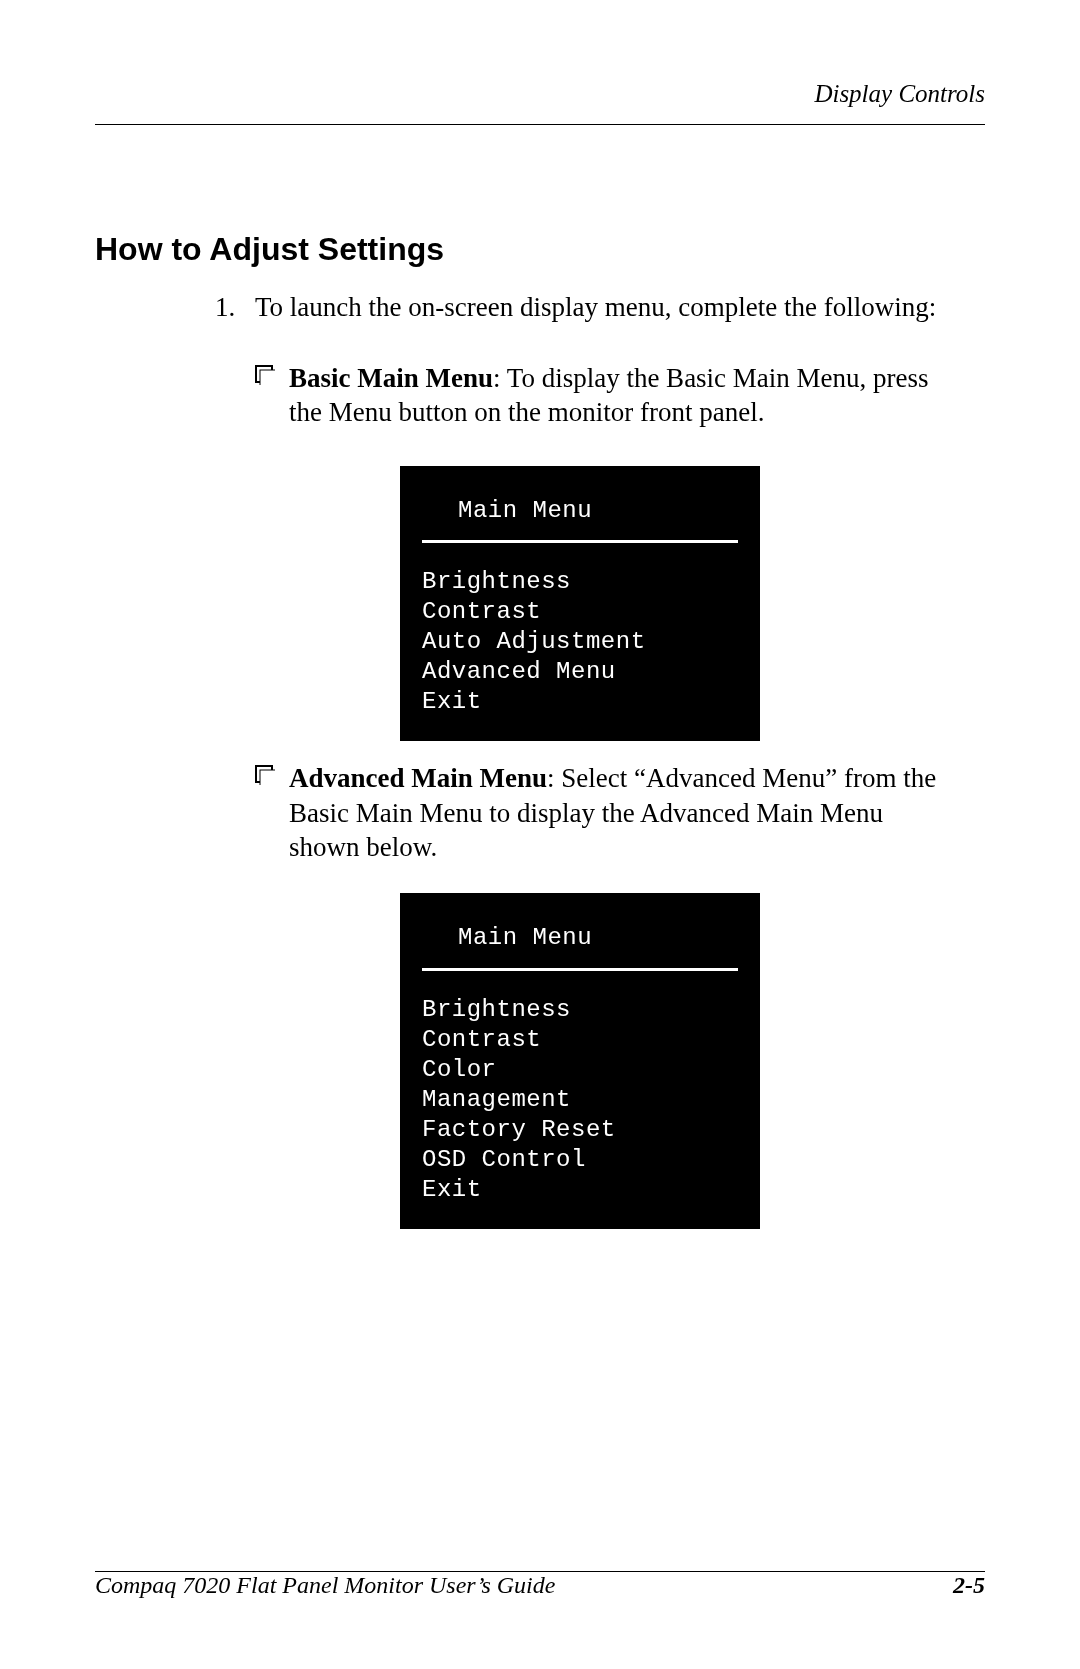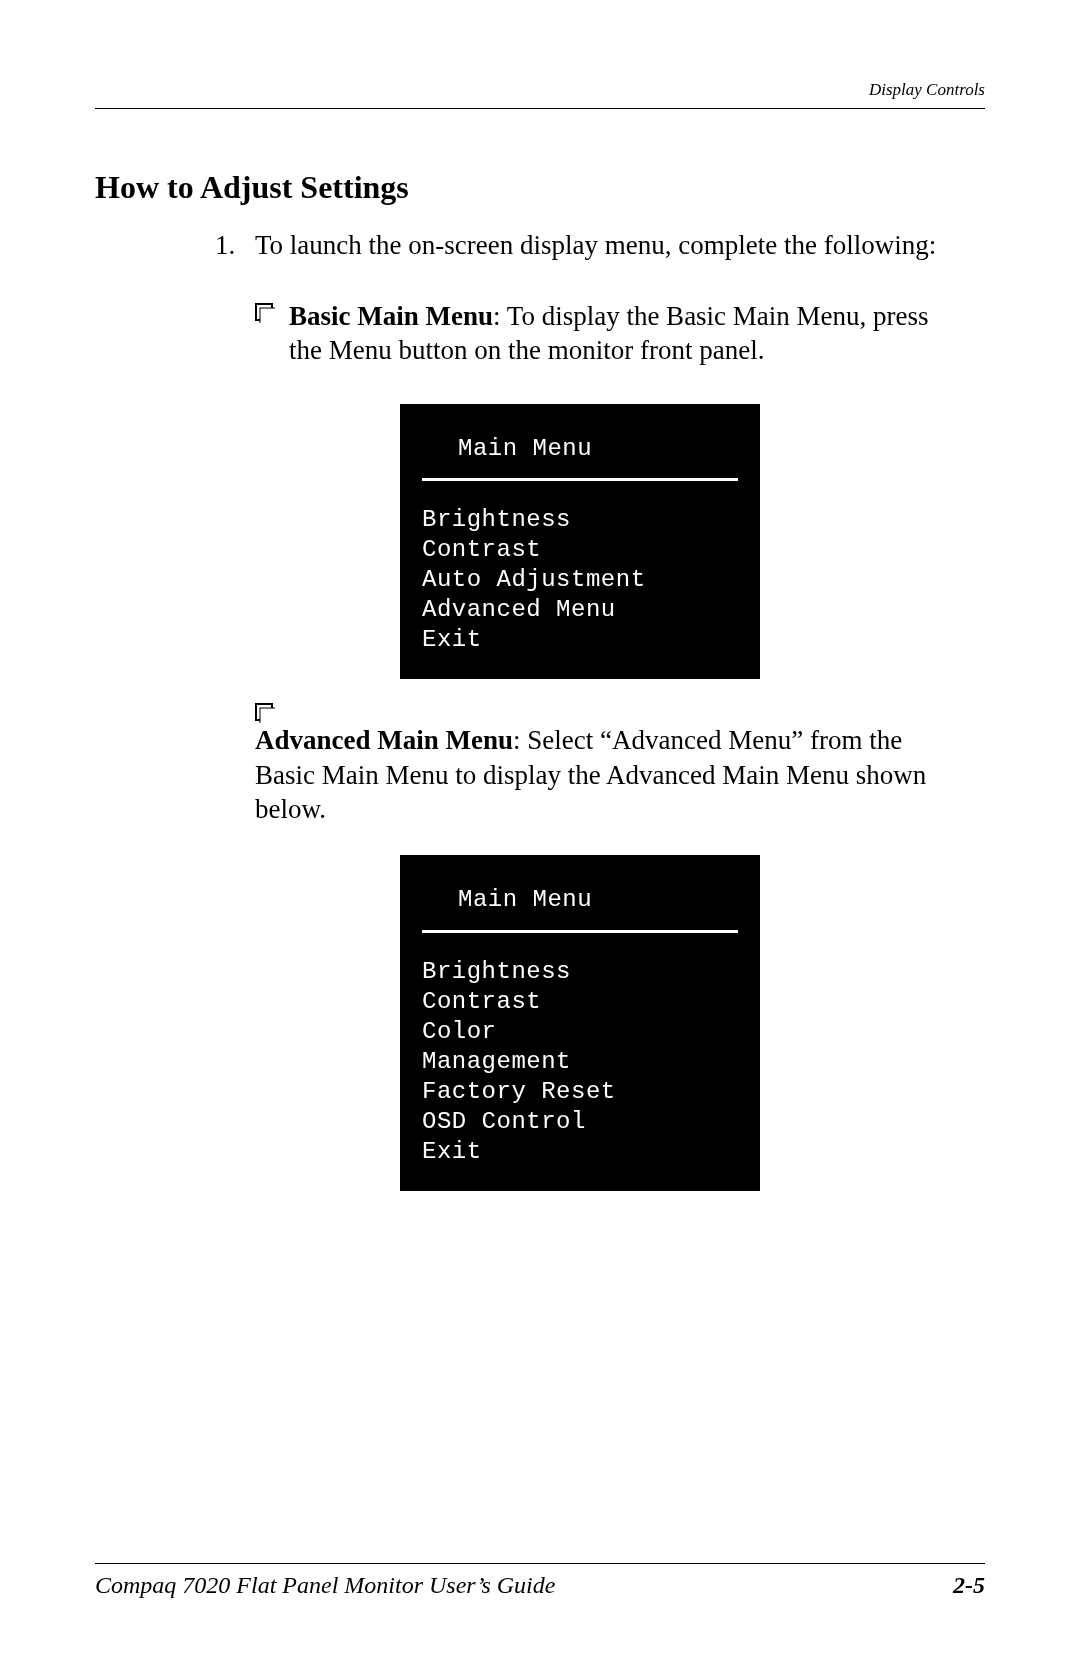--- a/index.html
+++ b/index.html
@@ -13,30 +13,30 @@
   }
   .page {
     box-sizing: border-box;
     width: 1080px;
     height: 1669px;
     padding: 80px 95px 60px 95px;
     position: relative;
   }
   .header-area {
     border-bottom: 1.5px solid #000;
-    padding-bottom: 8px;
+    padding-bottom: 16px;
     text-align: right;
     font-style: italic;
-    font-size: 17px;
+    font-size: 25px;
   }
   .section-title {
-    font-family: Liberation Serif, serif;
+    font-family: Liberation Sans, sans-serif;
     font-weight: bold;
     font-size: 32px;
-    margin-top: 60px;
+    margin-top: 106px;
     margin-bottom: 22px;
   }
   .ol-block {
     margin-left: 120px;
     margin-right: 40px;
     font-size: 27px;
     line-height: 1.28;
   }
   .ol-num {
     display: flex;
@@ -104,21 +104,20 @@
   }
   .osd-list div {
     white-space: nowrap;
   }
   .footer-area {
     position: absolute;
     left: 95px;
     right: 95px;
     bottom: 70px;
     border-top: 1.5px solid #000;
-    padding-top: 8px;
     display: flex;
     justify-content: space-between;
     font-size: 24px;
     margin-top: 8px;
   }
   .footer-left {
     font-style: italic;
   }
   .footer-right {
     font-style: italic;
@@ -161,21 +160,21 @@
         <div class="osd-list">
           <div>Brightness</div>
           <div>Contrast</div>
           <div>Auto Adjustment</div>
           <div>Advanced Menu</div>
           <div>Exit</div>
         </div>
       </div>
     </div>
 
-    <div class="bullet-item" style="margin-left:40px; margin-top:12px;flex-direction:column;">
+    <div class="bullet-item" style="margin-left:40px; margin-top:12px;">
       <div class="bullet-icon">
         <svg width="20" height="20" viewBox="0 0 20 20">
           <rect x="1" y="1" width="16" height="16" fill="none" stroke="#000" stroke-width="2"></rect>
           <rect x="5" y="5" width="16" height="16" fill="#fff" stroke="#000" stroke-width="1"></rect>
         </svg>
       </div>
       <div class="bullet-text">
         <span class="bold">Advanced Main Menu</span><span>: Select “Advanced Menu” from the Basic Main Menu to display the Advanced Main Menu shown below.</span>
       </div>
     </div>

